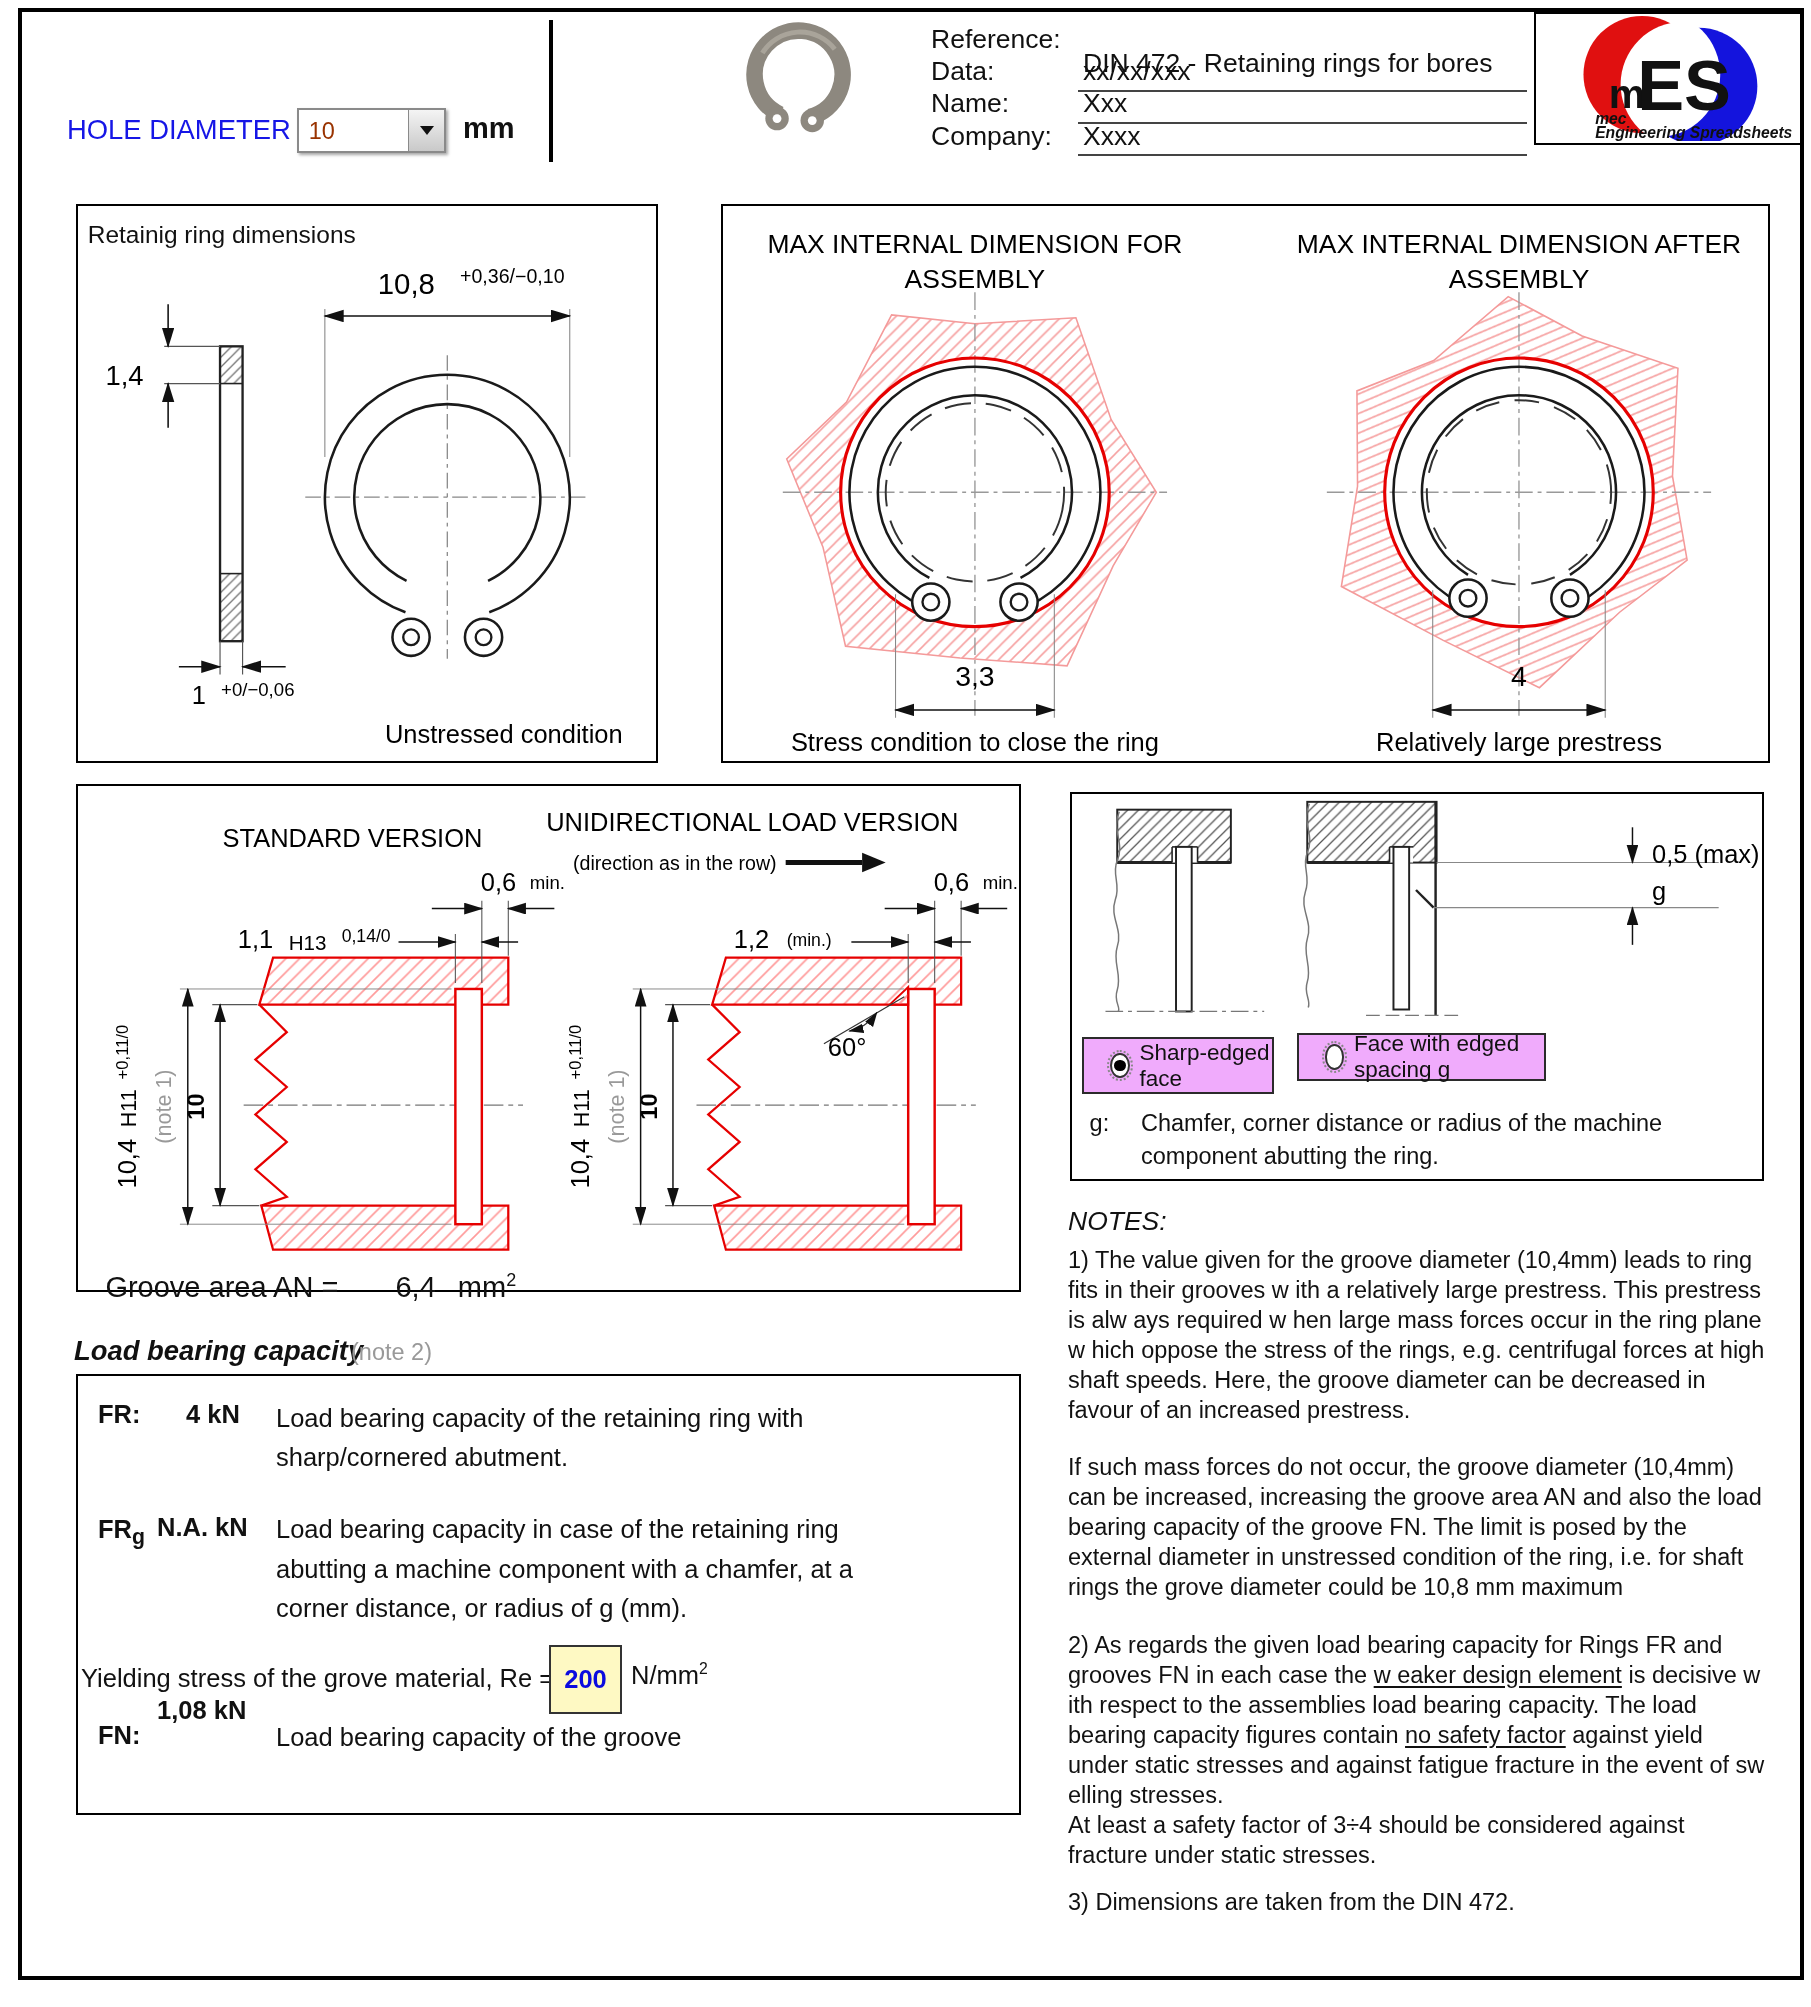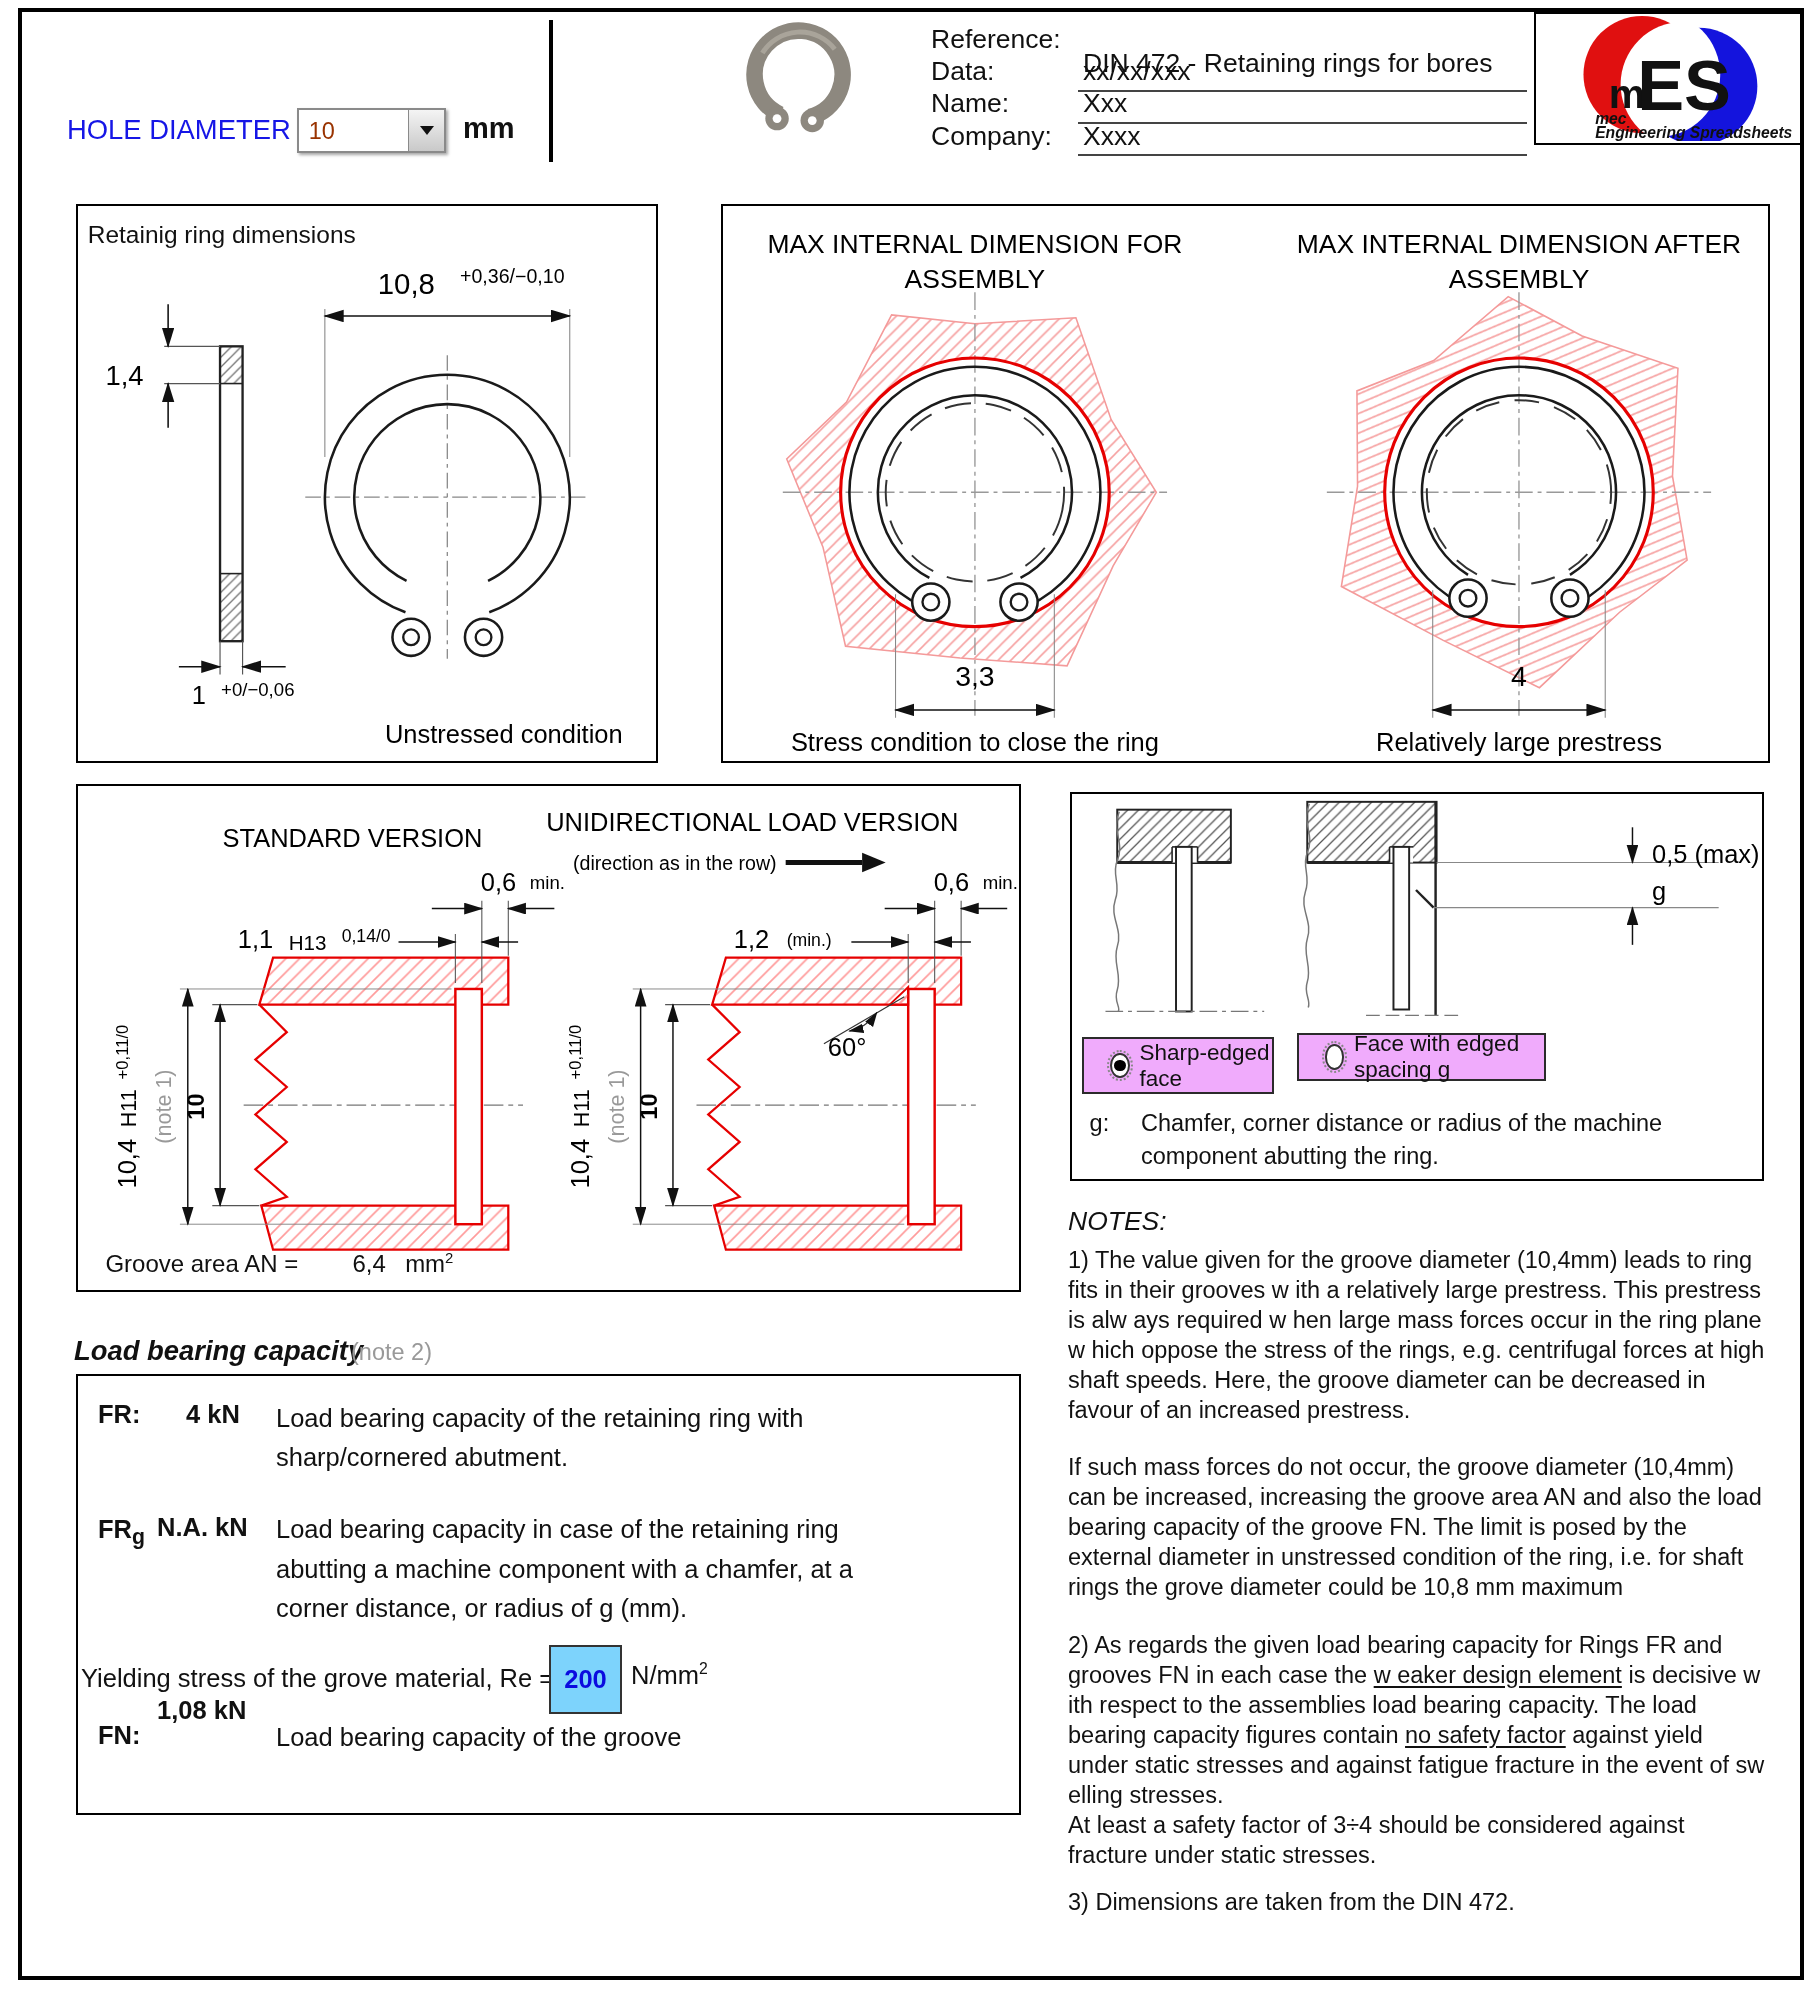--- a/index.html
+++ b/index.html
@@ -26,21 +26,21 @@
   .noteP{font-size:23.5px;line-height:30px;}
   .noteP u{text-underline-offset:2.9px;}
   .radiobox{background:#f0abfc;border:2px solid #2b2b2b;box-sizing:border-box;display:flex;align-items:center;
             padding-left:26px;font-size:22.5px;gap:9.8px;}
   .rcir{width:25.5px;height:25.5px;border-radius:50%;border:2px solid #333;background:#fff;box-sizing:border-box;
         display:flex;align-items:center;justify-content:center;outline:2px dotted #888;outline-offset:1px;}
   .rdot{width:11.8px;height:11.8px;border-radius:50%;background:#000;}
   .ldtxt{font-size:25.5px;}
   .b{font-weight:bold;}
   sup{font-size:.62em;}
-  #rebox{left:549px;top:1645px;width:73px;height:69px;background:#7dd3fc;border:2px solid #333;box-sizing:border-box;
+  #rebox{left:549px;top:1645px;width:73px;height:69px;background:#fef9c3;border:2px solid #333;box-sizing:border-box;
          display:flex;align-items:center;justify-content:center;font-size:25.5px;font-weight:bold;color:#0b0bdf;}
   svg text{font-family:"Liberation Sans","DejaVu Sans",sans-serif;}
 </style>
 </head>
 <body>
 
 <div id="page">
   <div class="abs" id="frame"></div>
 
   <div class="abs" id="vdiv"></div>
@@ -287,21 +287,21 @@
         <line x1="250" y1="-16" x2="213" y2="-16" stroke="#111" stroke-width="1.5" marker-end="url(#a3)"></line>
         <line x1="162" y1="-50" x2="213" y2="-50" stroke="#111" stroke-width="1.5" marker-end="url(#a3)"></line>
         <line x1="287" y1="-50" x2="240" y2="-50" stroke="#111" stroke-width="1.5" marker-end="url(#a3)"></line>
         <text x="8" y="-10" font-size="26">1,2</text>
         <text x="62" y="-12" font-size="18">(min.)</text>
         <text x="212" y="-68" font-size="26">0,6</text>
         <text x="262" y="-70" font-size="19">min.</text>
       </g>
     </svg>
     
-    <div class="abs" style="left:27.4px;top:464px;font-size:24px;">
+    <div class="abs" style="left:27.4px;top:484px;font-size:29px;">
       <span>Groove area AN =</span>
       <span style="display:inline-block;width:41px;"></span>
       <span>6,4</span>
       <span style="display:inline-block;width:5.9px;"></span>
       <span><span>mm</span><sup>2</sup></span>
     </div>
   </div>
 
   <div class="abs" style="left:1070px;top:792px;width:694px;height:389px;border:2.5px solid #000;box-sizing:border-box;">
     <svg width="688" height="383" viewBox="0 0 702 391">

